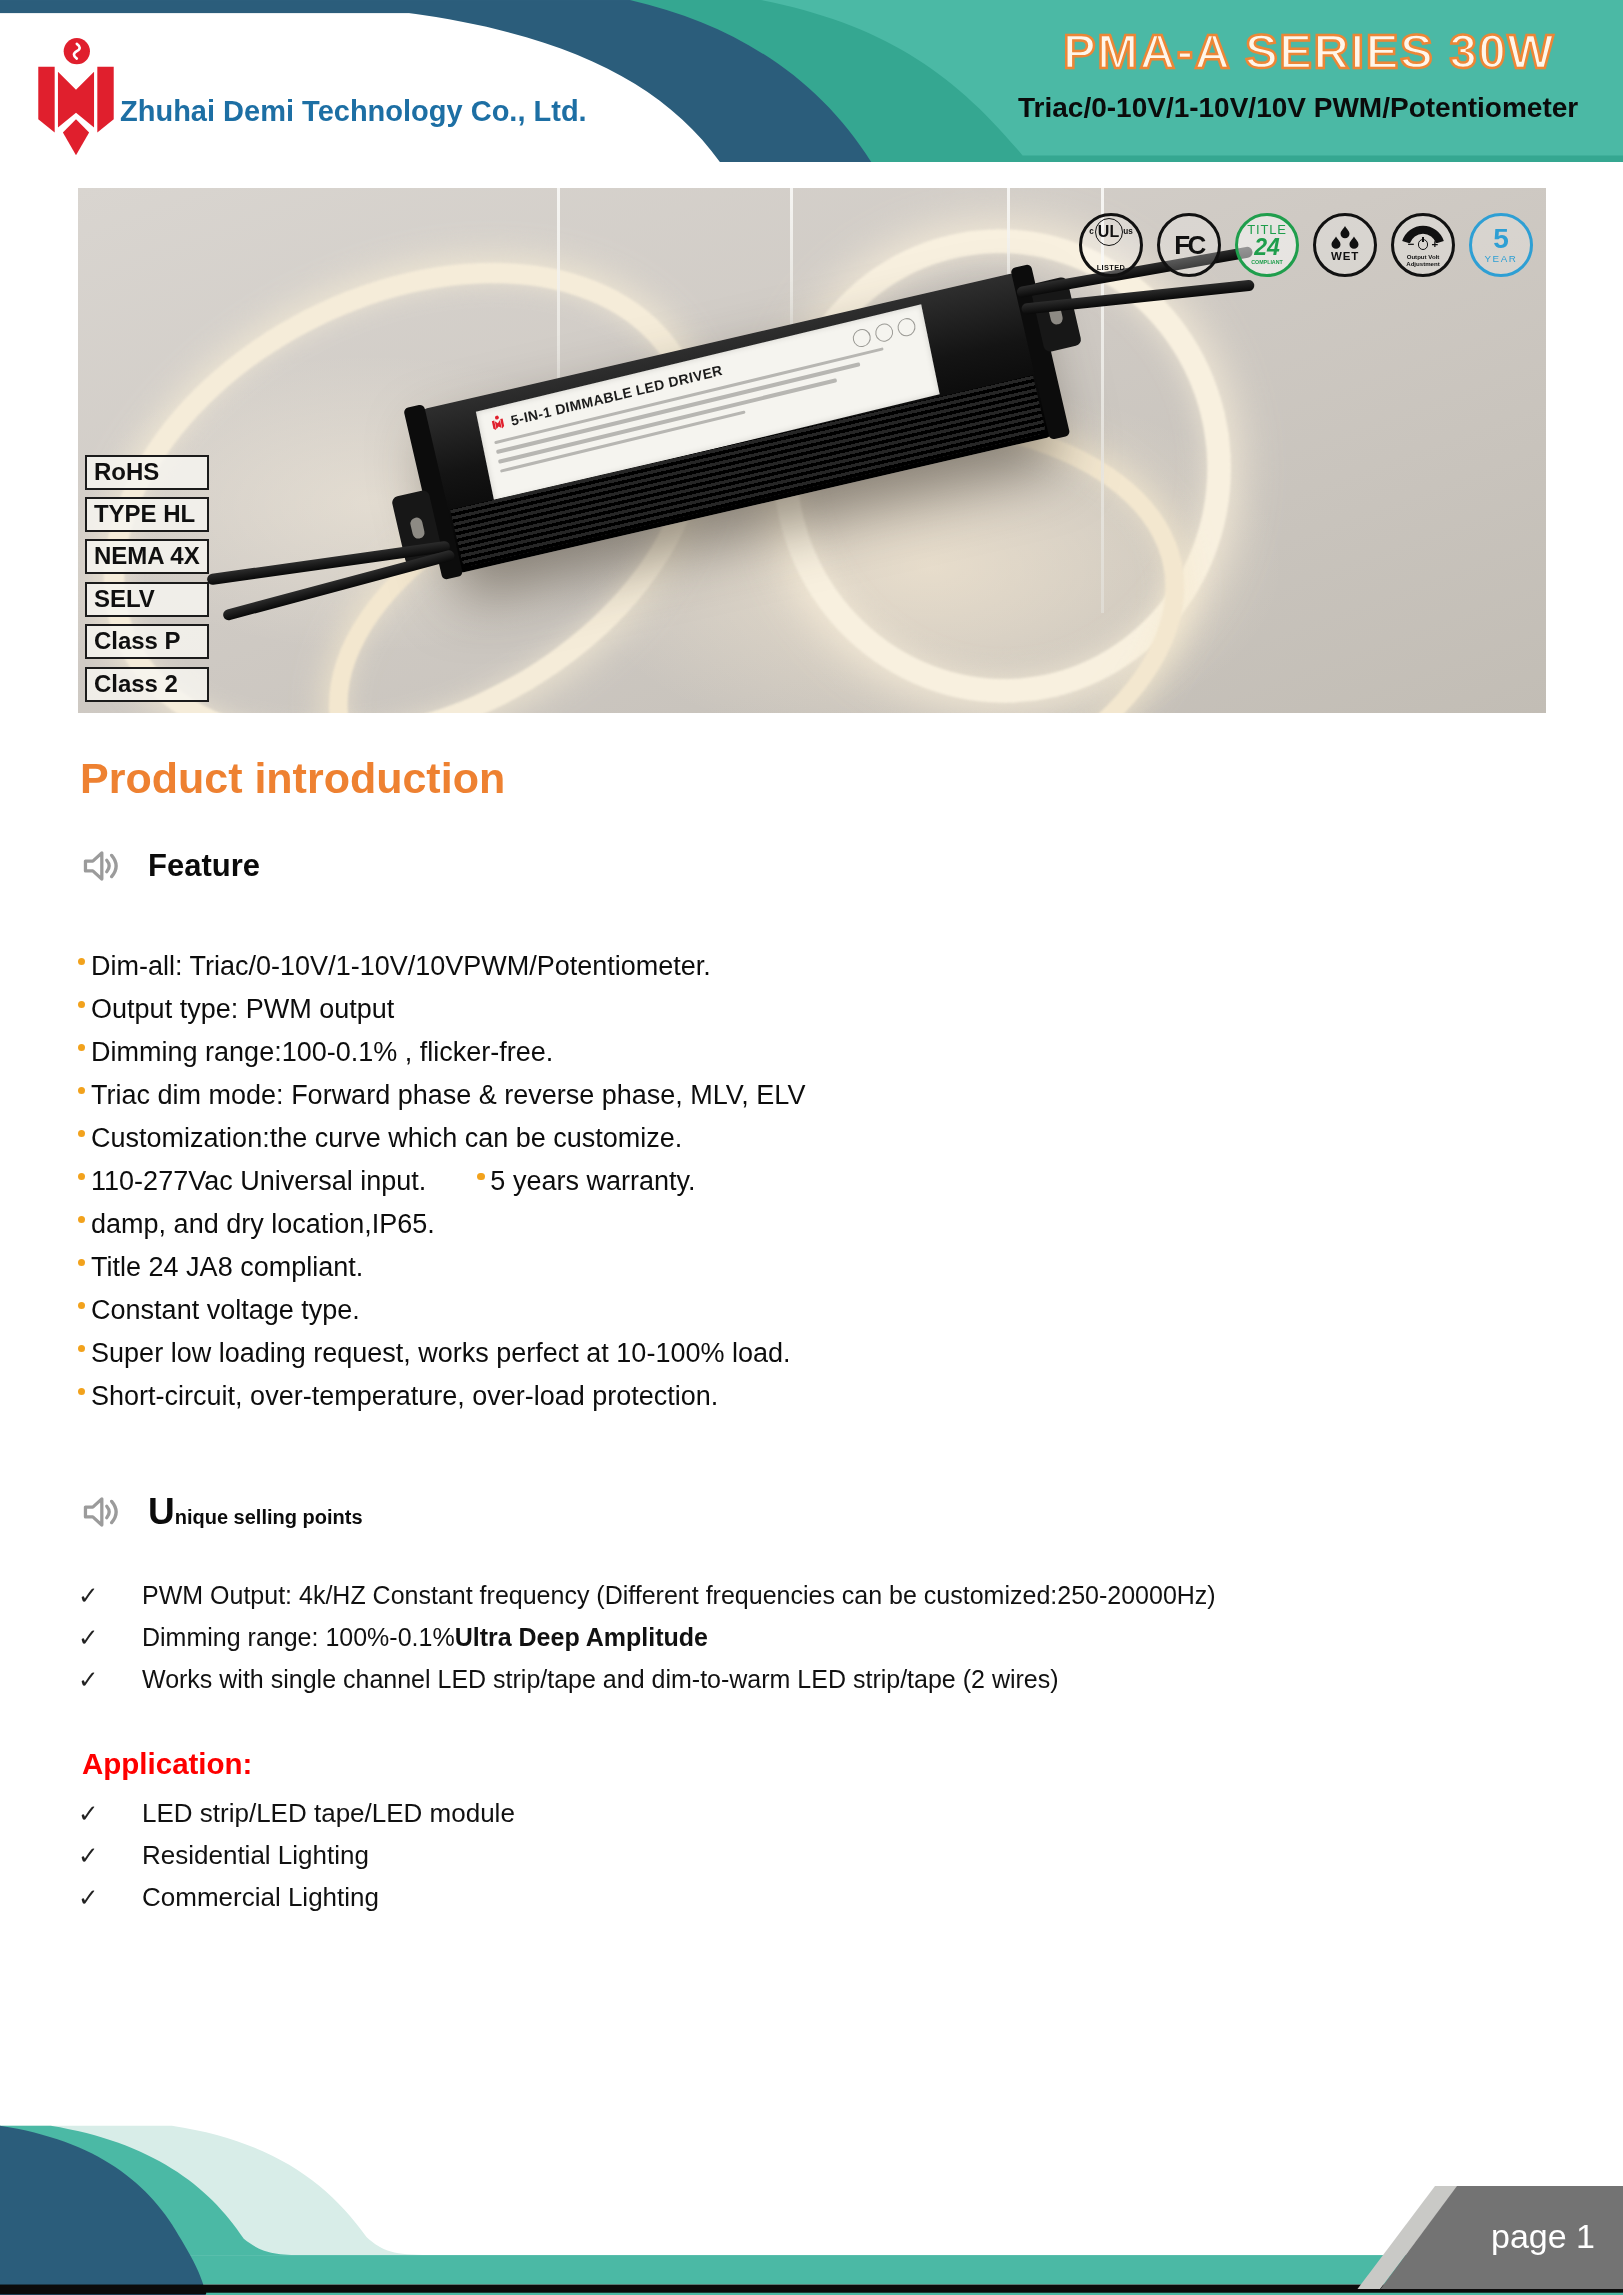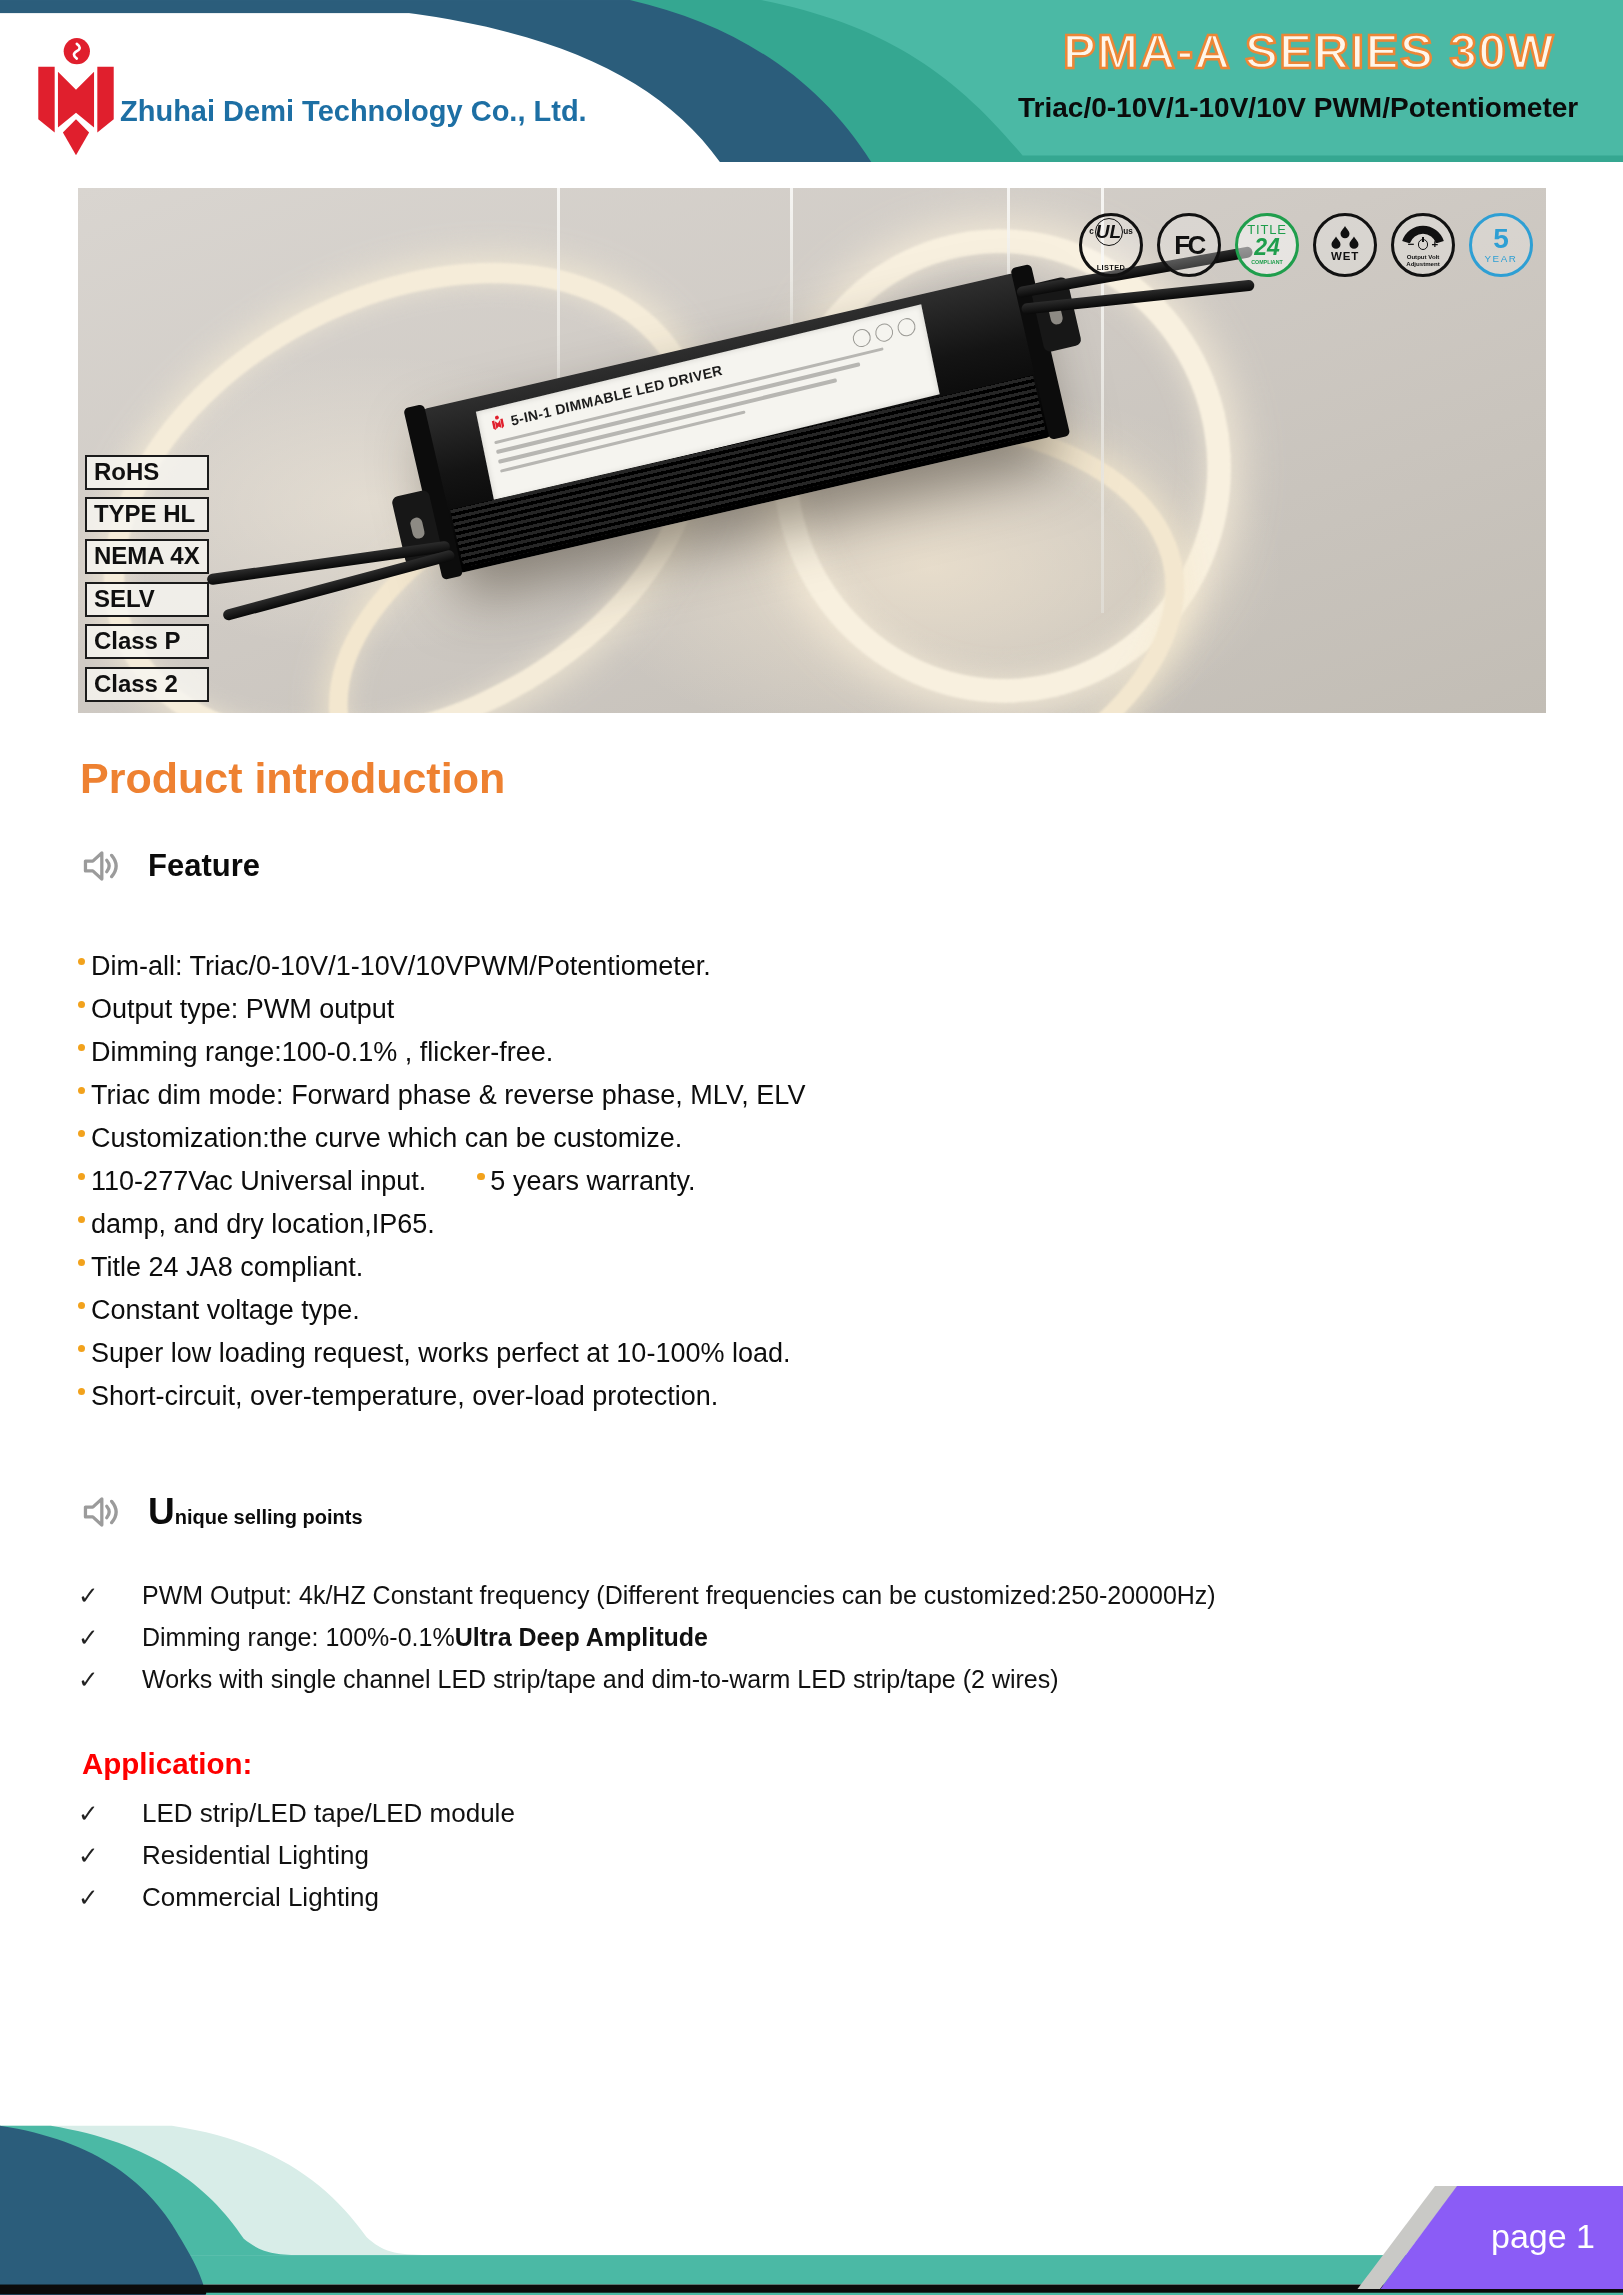--- a/index.html
+++ b/index.html
@@ -51,22 +51,22 @@
   .dlabel-title { font-size:14px; font-weight:bold; color:#1c1c1c; letter-spacing:0.4px; }
   .dbar { height:3.3px; background:#b7b6b2; margin-top:6.5px; border-radius:1.6px; }
   .dmarks { position:absolute; right:9.8px; top:9.8px; display:flex; gap:4.9px; }
   .dmark { width:18px; height:18px; border:1.6px solid #9a9994; border-radius:50%; }
 
   .certs { position:absolute; top:24.5px; right:13px; display:flex; gap:14px; z-index:6; }
   .badge { width:64px; height:64px; border-radius:50%; border:3.3px solid #111; background:rgba(255,255,255,.22);
     display:flex; flex-direction:column; align-items:center; justify-content:center; color:#111; line-height:1; }
   .b-ul .row { display:flex; align-items:center; gap:0.8px; }
   .b-ul .side { font-size:8.2px; font-weight:bold; }
-  .b-ul .mark { font-size:19px; font-weight:bold; border:1.6px solid #111; border-radius:50%; width:28px; height:28px;
-    display:flex; align-items:center; justify-content:center; font-style:italic; }
+  .b-ul .mark { font-size:16px; font-weight:bold; border:1.6px solid #111; border-radius:50%; width:28px; height:28px;
+    display:flex; align-items:center; justify-content:center; }
   .b-ul .cap { font-size:7.4px; font-weight:bold; margin-top:18px; letter-spacing:0.4px; }
   .b-fcc span { font-size:26px; font-weight:bold; letter-spacing:-2.5px; }
   .b-t24 { border-color:#1f9e4c; color:#1f9e4c; background:rgba(255,255,255,.5); }
   .b-t24 .t { font-size:13px; font-weight:normal; letter-spacing:0.8px; }
   .b-t24 .m { font-size:23px; font-weight:bold;font-style:italic; }
   .b-t24 .c { font-size:5.3px; font-weight:bold; margin-top:0.8px; }
   .b-wet .c { font-size:11.5px; font-weight:bold; margin-top:0.8px; letter-spacing:0.8px; }
   .b-volt .row { display:flex; align-items:center; gap:3.3px; margin-top:-4.9px; }
   .b-volt .pm { font-size:11.5px; font-weight:bold; }
   .pwr { position:relative; width:10.6px; height:10.6px; border:1.6px solid #111; border-radius:50%; display:inline-block; }
@@ -99,21 +99,21 @@
   .usp-list li, .app-list li { height:42px; display:flex; align-items:center; font-size:25px; color:#111; }
   .check { font-size:24.5px; color:#222; width:64px; flex:0 0 auto; }
   .app-head { position:absolute; left:82px; top:1747px; font-size:29.5px; font-weight:bold; color:#fe0000; }
   .app-list { top:1792px; }
   .app-list li { font-size:26px; }
 
   
   .footer-waves { position:absolute; left:0; top:2116px; }
   .tab-stripe { position:absolute; left:1355px; top:2186px; width:106px; height:103px; background:#c9c9c6;
     clip-path:polygon(80px 0,103px 0,25px 103px,2.5px 103px); }
-  .page-tab { position:absolute; left:1378px; top:2186px; width:245px; height:103px; background:#8b5cf6;
+  .page-tab { position:absolute; left:1378px; top:2186px; width:245px; height:103px; background:#737373;
     clip-path:polygon(79px 0,245px 0,245px 103px,2.5px 103px); }
   .page-tab .txt { position:absolute; right:28px; top:31px; font-size:34px; color:#fff; }
 </style>
 </head>
 <body>
 
 <div class="page">
 
   <svg class="header-waves" width="1623" height="162" viewBox="0 0 1984 198">
     <rect x="0" y="0" width="1984" height="16" fill="#2b5d7b"></rect>

